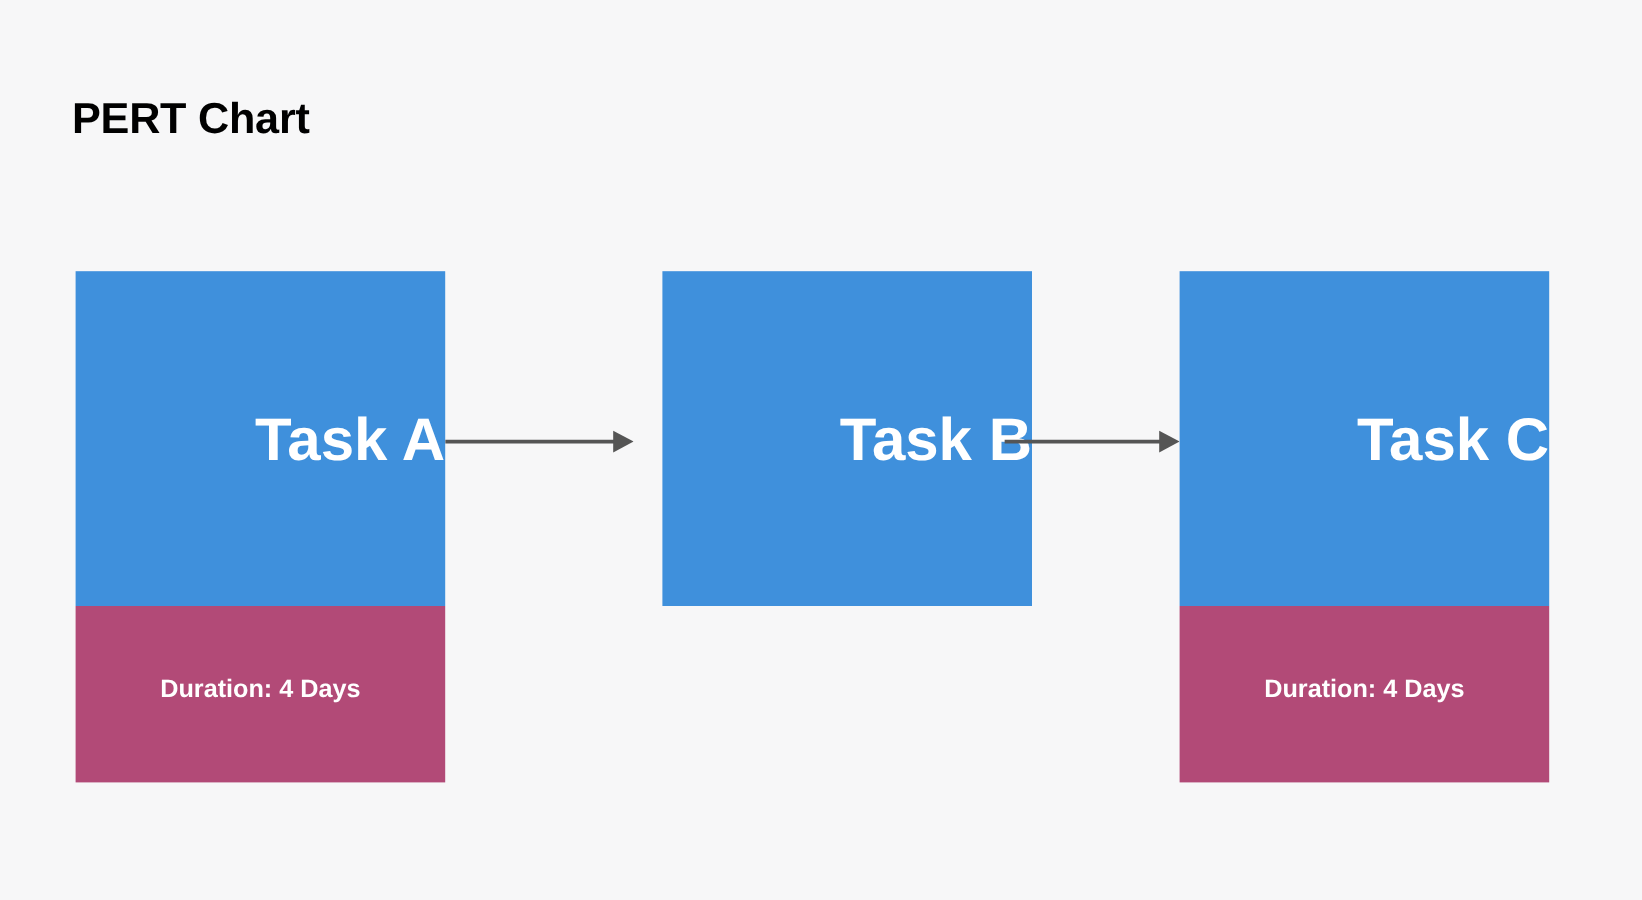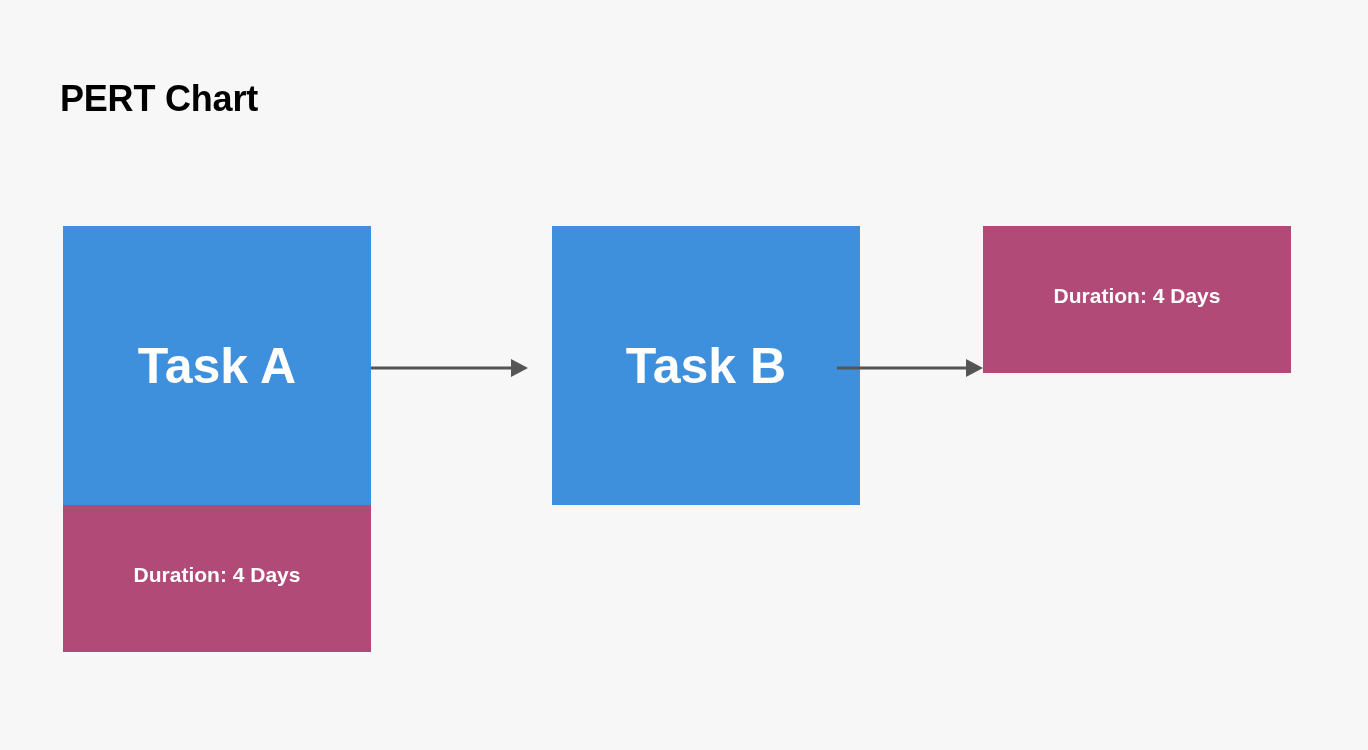--- a/index.html
+++ b/index.html
@@ -43,21 +43,21 @@
   }
   .task-node.n0 { left: 63px; }
   .task-node.n1 { left: 552px; }
   .task-node.n2 { left: 983px; }
 
   .task-head {
     height: 279px;
     background: #3f90dc;
     display: flex;
     align-items: center;
-    justify-content: center;
+    justify-content: flex-end;
   }
   .task-name {
     font-size: 50px;
     font-weight: bold;
     color: #ffffff;
     line-height: 1;
     white-space: nowrap;
   }
 
   .task-body {
@@ -117,18 +117,21 @@
   </div>
 
   <div class="arrow a1">
     <svg viewBox="0 0 146 32" preserveAspectRatio="none" aria-hidden="true">
       <line x1="0" y1="16" x2="133" y2="16" stroke="#555555" stroke-width="3"></line>
       <polygon points="146,16 129,7 129,25" fill="#555555"></polygon>
     </svg>
   </div>
 
   <div class="task-node n2">
+    <div class="task-head">
+      <span class="task-name">Task C</span>
+    </div>
     <div class="task-body">
       <span class="task-duration">Duration: 4 Days</span>
     </div>
   </div>
 
 </div>
 
 </body></html>

